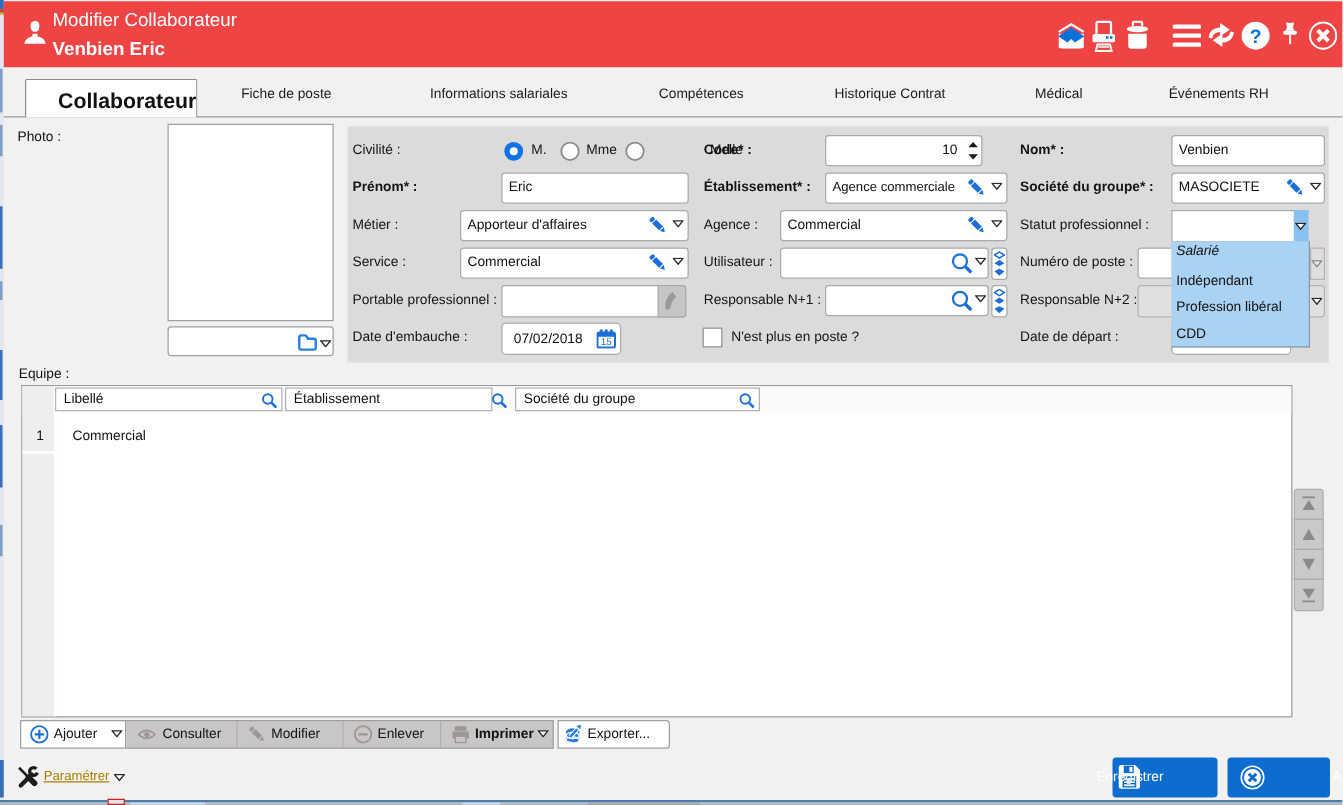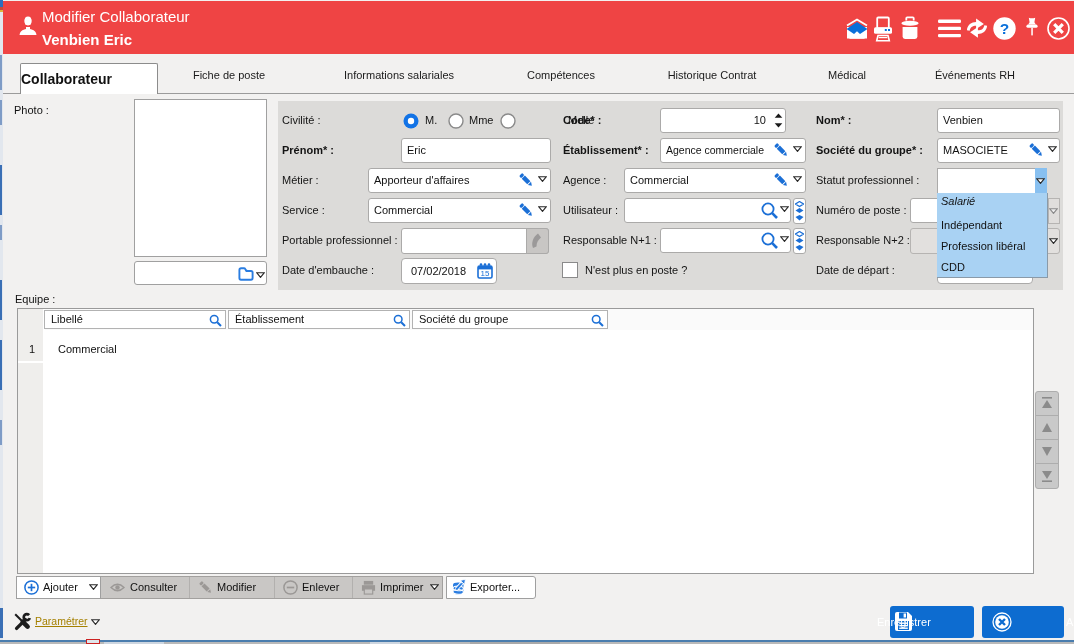--- a/index.html
+++ b/index.html
@@ -7,21 +7,21 @@
 body { font-family:"Liberation Sans", sans-serif; font-size:11px; color:#111; background:#f2f1f0; position:relative; }
 .abs { position:absolute; }
 
 #hdr { left:3px; top:1px; width:1071px; height:53px; background:#ef4444; }
 #hdr .t1 { position:absolute; left:39px; top:7px; color:#fff; font-size:15px; }
 #hdr .t2 { position:absolute; left:39px; top:30px; color:#fff; font-size:15px; font-weight:bold; }
 
 #tabs { left:3px; top:54px; width:1071px; height:40px; background:#f2f1f0; border-bottom:1px solid #9b9b9b; }
 .tab { position:absolute; top:15px; transform:translateX(-50%); font-size:11px; color:#1a1a1a; white-space:nowrap; }
 #activetab { position:absolute; left:20px; top:63px; width:138px; height:31px; background:#fff; border:1px solid #8c8c8c; border-bottom:none; border-radius:2px 2px 0 0; }
-#activetab span { position:absolute; left:0; right:0; top:7px; text-align:left; font-weight:bold; font-size:14px; }
+#activetab span { position:absolute; left:0; right:0; top:7px; text-align:right; font-weight:bold; font-size:17px; }
 
 #panel { left:278px; top:101px; width:785px; height:189px; background:#dcdbd9; }
 .lbl { position:absolute; height:25px; line-height:25px; white-space:nowrap; color:#141414; }
 .bold { font-weight:bold; }
 .inp { position:absolute; height:25px; background:#fff; border:1px solid #ABAAA9; border-radius:3px; line-height:23px; padding-left:5px; white-space:nowrap; }
 
 #eqtable { left:17px; top:308px; width:1017px; height:266px; background:#fff; border:1px solid #9a9a9a; }
 .hcell { position:absolute; top:1px; height:19px; background:#fff; border:1px solid #b2b2b2; line-height:17px; padding-left:6px; }
 
 .tbtn { position:absolute; top:576px; height:23px; border:1px solid #a2a09e; background:#c9c7c5; line-height:21px; }
@@ -291,21 +291,21 @@
 </div>
 </div>
 
 <div class="abs" style="left:15px;top:293px;font-size:11px;">Equipe :</div>
 <div class="abs" id="eqtable">
 
   <div style="position:absolute;left:0;top:0;width:1015px;height:21px;background:#fafafa;"></div>
 
   <div style="position:absolute;left:0;top:0;width:27px;height:264px;background:#efeeec;border-right:2px solid #fff;"></div>
   <div class="hcell" style="left:26px;width:182px;">Libellé</div>
-  <div class="hcell" style="left:210px;width:182px;">Établissement</div>
+  <div class="hcell" style="left:210px;width:166px;">Établissement</div>
   <div class="hcell" style="left:394px;width:196px;">Société du groupe</div>
   <svg class="abs" style="left:191px;top:5px;" width="13" height="13" viewBox="0 0 13 13">
       <circle cx="5.2" cy="5.2" r="3.8" fill="none" stroke="#1b6fd6" stroke-width="1.5"></circle>
       <line x1="8.2" y1="8.2" x2="12" y2="12" stroke="#1b6fd6" stroke-width="2"></line>
     </svg>
   <svg class="abs" style="left:375px;top:5px;" width="13" height="13" viewBox="0 0 13 13">
       <circle cx="5.2" cy="5.2" r="3.8" fill="none" stroke="#1b6fd6" stroke-width="1.5"></circle>
       <line x1="8.2" y1="8.2" x2="12" y2="12" stroke="#1b6fd6" stroke-width="2"></line>
     </svg>
   <svg class="abs" style="left:573px;top:5px;" width="13" height="13" viewBox="0 0 13 13">
@@ -370,21 +370,21 @@
   <svg class="abs" style="left:283px;top:580px;" width="15" height="15" viewBox="0 0 15 15">
       <circle cx="7.5" cy="7.5" r="6.6" fill="none" stroke="#9b9896" stroke-width="1.5"></circle>
       <line x1="3.8" y1="7.5" x2="11.2" y2="7.5" stroke="#9b9896" stroke-width="1.7"></line>
     </svg>
   <div class="abs" style="left:302px;top:577px;height:21px;line-height:21px;text-align:right;">Enlever</div>
   <svg class="abs" style="left:361px;top:580px;" width="15" height="15" viewBox="0 0 16 16">
       <rect x="3" y="1" width="10" height="4" fill="#9b9896"></rect>
       <rect x="1" y="5.5" width="14" height="6" fill="#9b9896"></rect>
       <rect x="3.5" y="9.5" width="9" height="5.5" fill="#c9c7c5" stroke="#9b9896" stroke-width="1.2"></rect>
     </svg>
-  <div class="abs" style="left:380px;top:577px;height:21px;line-height:21px;">Imprimer</div>
+  <div class="abs" style="left:380px;top:577px;height:21px;line-height:21px;font-weight:bold;">Imprimer</div>
   <svg class="abs" style="left:430px;top:584px;" width="9" height="6" viewBox="0 0 9 6">
       <path d="M0.7 0.7 L8.3 0.7 L4.5 5.4 Z" fill="#fff" stroke="#2a2a2a" stroke-width="1.1"></path>
     </svg>
   <svg class="abs" style="left:452px;top:578px;" width="15" height="18" viewBox="0 0 15 18">
   <path d="M1 7 L1 14 A5.2 2.4 0 0 0 11.4 14 L11.4 7" fill="#2a7de1"></path>
   <ellipse cx="6.2" cy="7" rx="5.2" ry="2.4" fill="#2a7de1"></ellipse>
   <ellipse cx="6.2" cy="10.4" rx="5.2" ry="2.4" fill="none" stroke="#fff" stroke-width="1.1"></ellipse>
   <ellipse cx="6.2" cy="13.9" rx="5.2" ry="2.4" fill="none" stroke="#fff" stroke-width="1.1"></ellipse>
   <path d="M4.2 11.5 L9.8 5.3" stroke="#fff" stroke-width="3.8"></path>
   <path d="M4.2 11.5 L9.8 5.3" stroke="#2a7de1" stroke-width="1.9"></path>

